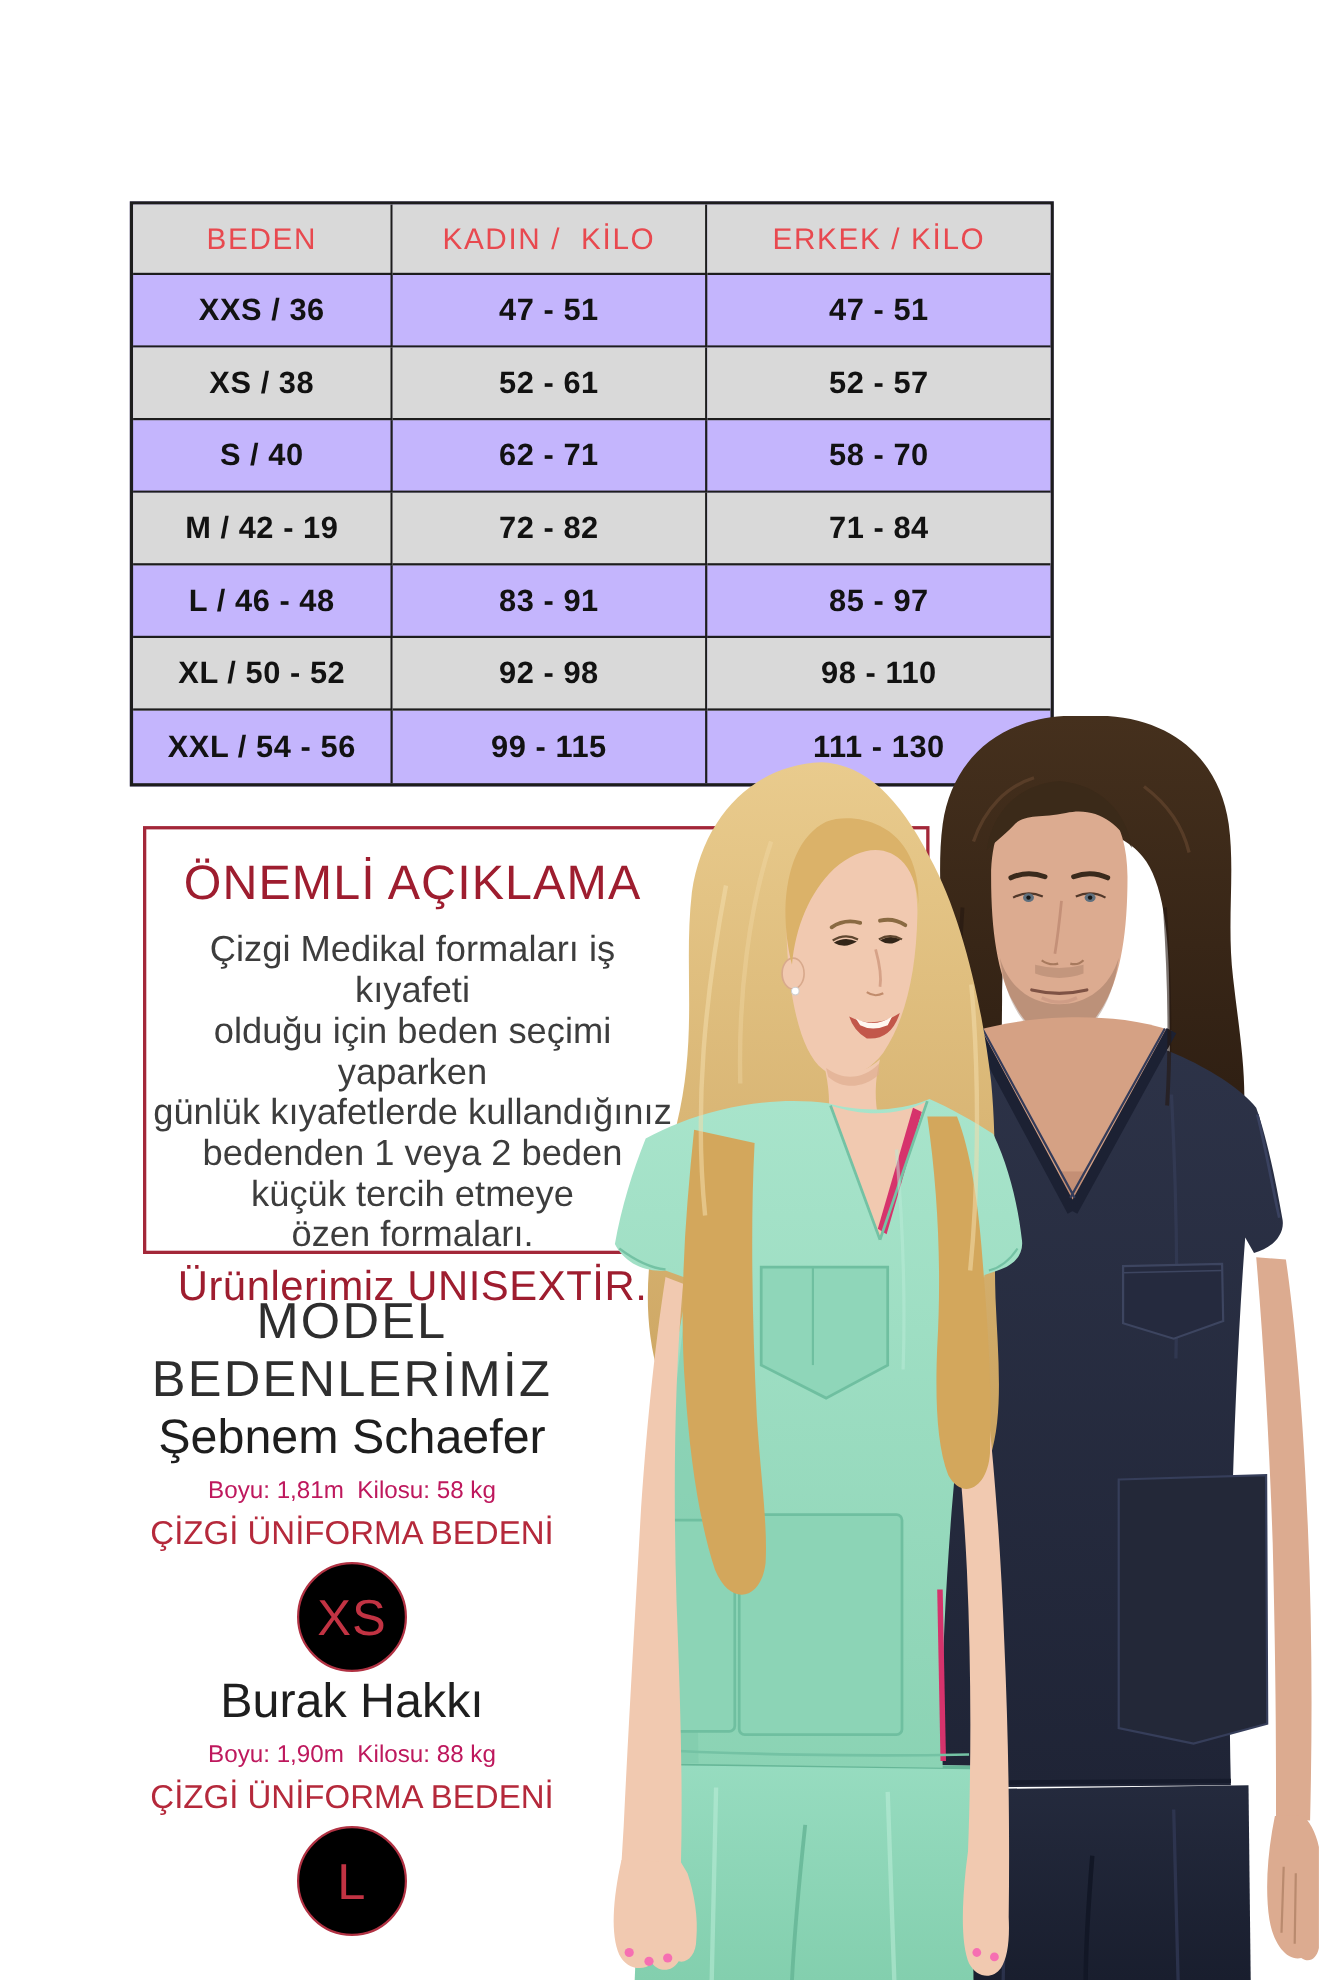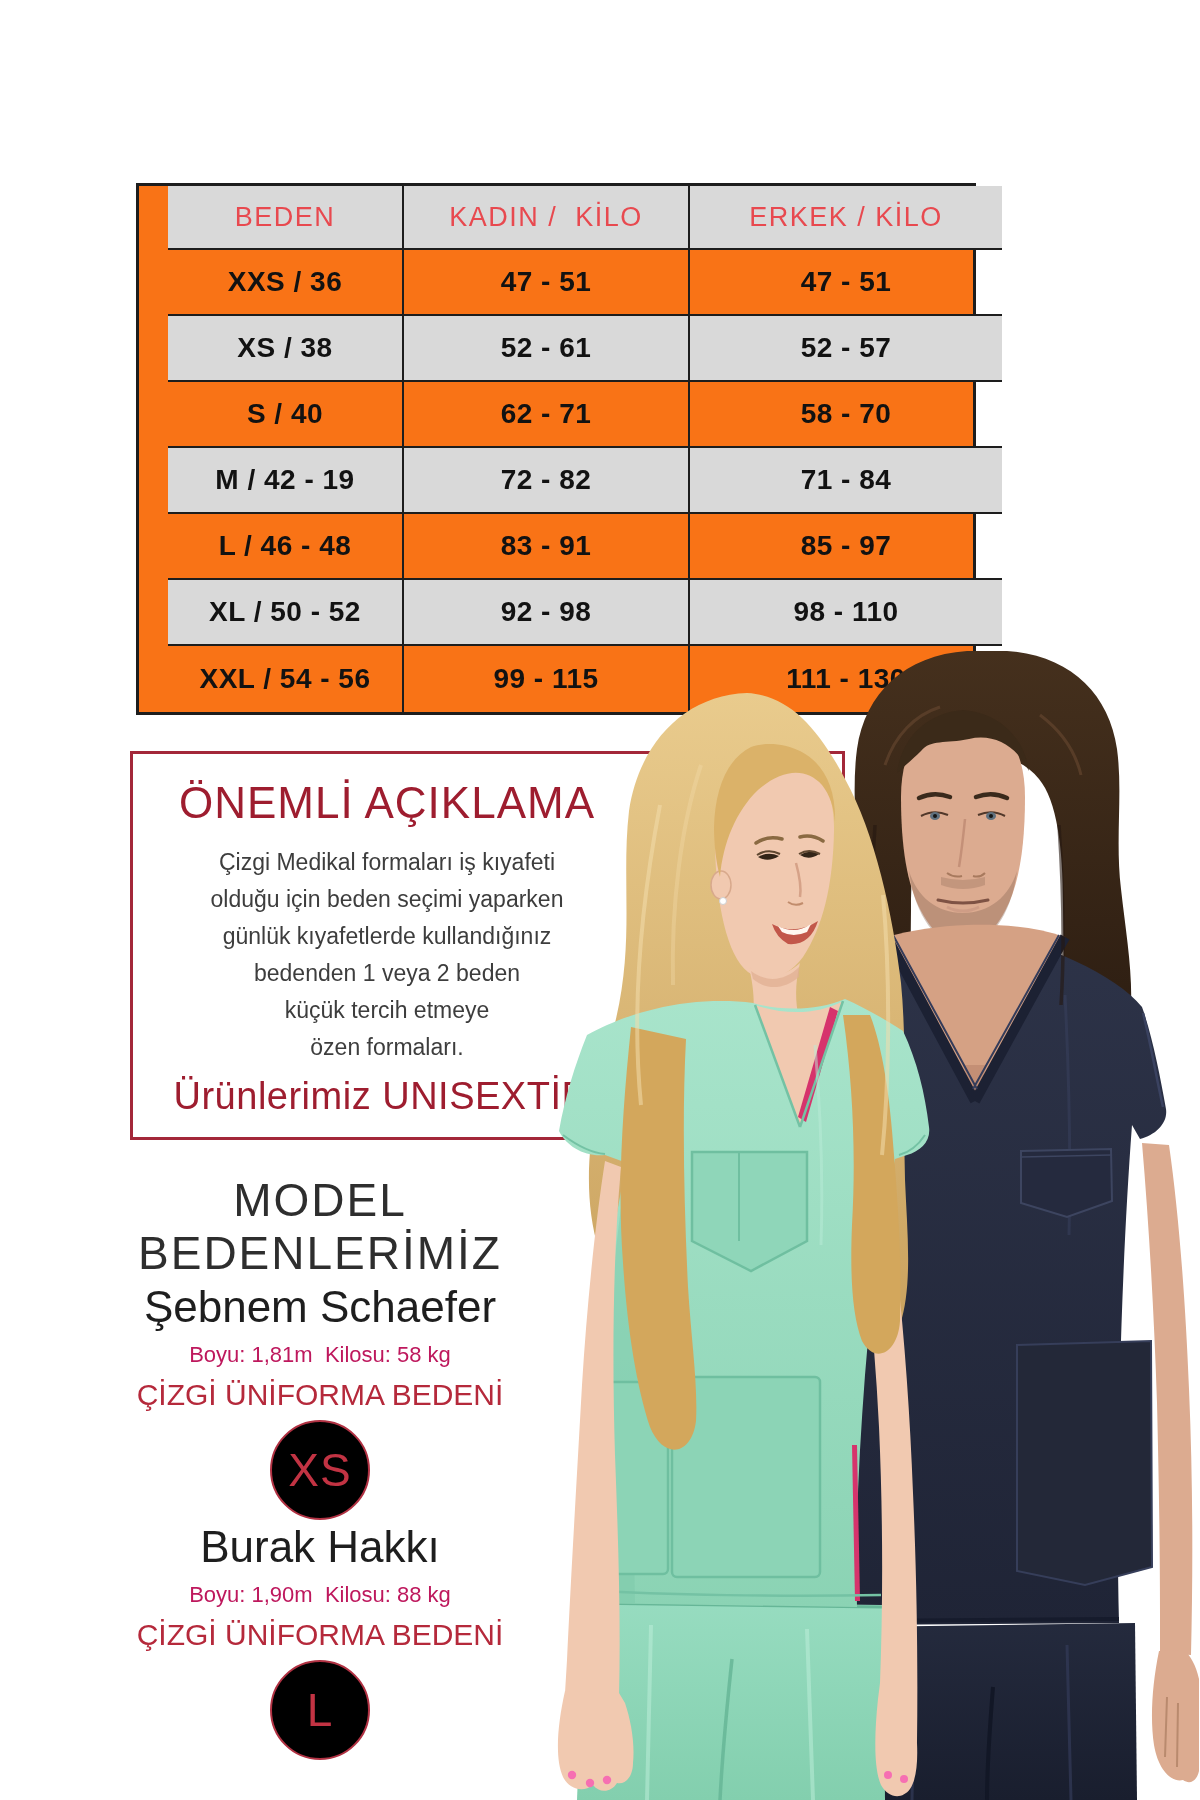--- a/index.html
+++ b/index.html
@@ -2,45 +2,44 @@
 <html><head>
 <meta charset="utf-8">
 <style>
   html,body{margin:0;padding:0}
   body{
     width:1200px;height:1800px;position:relative;overflow:hidden;
     background:#ffffff;font-family:"Liberation Sans",sans-serif;
   }
   
   .size-table{
-    position:absolute;left:136px;top:183px;width:840px;height:532px;
-    box-sizing:border-box;border:3px solid #1d1d1d;background:#f97316;
+    position:absolute;left:118px;top:183px;width:840px;height:532px;
+    box-sizing:border-box;border:3px solid #1d1d1d;background:#c4b5fd;
     display:grid;grid-template-columns:236px 286px 312px;
     grid-template-rows:64px repeat(7,66px);
-    padding-left:29px;
   }
   .cell{
     border-right:2px solid #1d1d1d;border-bottom:2px solid #1d1d1d;
     display:flex;align-items:center;justify-content:center;
     font-weight:700;font-size:28px;color:#121212;letter-spacing:.5px;
     white-space:pre;
   }
   .cell:nth-child(3n){border-right:none}
   .cell.last{border-bottom:none}
   .cell.gray{background:#d9d9d9}
   .cell.head{background:#d9d9d9;color:#e8494f;font-weight:500;font-size:27px;letter-spacing:1.5px}
   
   .notice-box{
     position:absolute;left:130px;top:751px;width:715px;height:389px;
     box-sizing:border-box;border:3px solid #a32739;background:#fff;
   }
-  .notice-content{width:472px;padding-left:18px;text-align:center}
+  .notice-content{width:472px;padding-left:6px;text-align:center}
   .notice-title{margin-top:24px;font-size:44px;font-weight:500;color:#9e1d2f;letter-spacing:1px}
   .notice-body{margin-top:16px}
-  .notice-line{font-size:23px;line-height:37px;color:#3d3d3d}
+  .notice-line{font-size:33px;line-height:37px;color:#3d3d3d}
   .notice-footer{margin-top:9px;font-size:38px;font-weight:500;color:#9e1d2f;letter-spacing:.5px}
   
   .models{position:absolute;left:120px;top:1174px;width:400px;text-align:center;z-index:1}
   .heading{font-size:46px;font-weight:300;letter-spacing:2px;line-height:53px;color:#2e2e2e}
   .model-name{font-size:44px;font-weight:500;line-height:50px;color:#1e1e1e;margin-top:2px}
   .model-name.second{}
   .model-stats{font-size:22px;line-height:34px;margin-top:6px;color:#be185d;white-space:pre-wrap}
   .model-uniform{font-size:30px;line-height:34px;margin-top:6px;color:#b5293b}
   .size-circle{
     width:96px;height:96px;border:2.5px solid #b13243;border-radius:50%;

